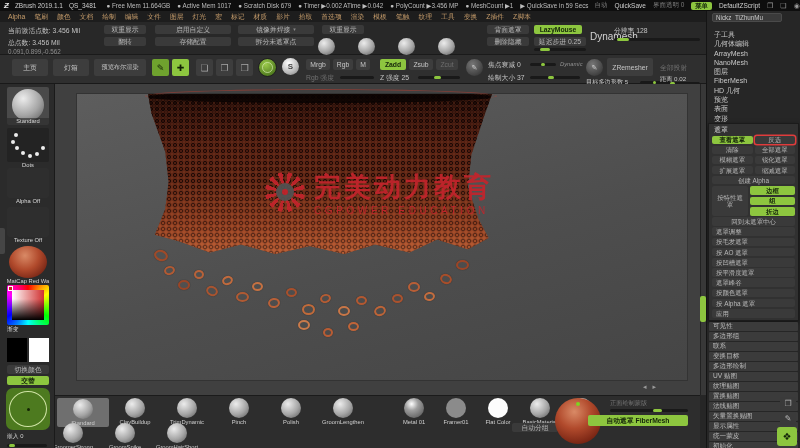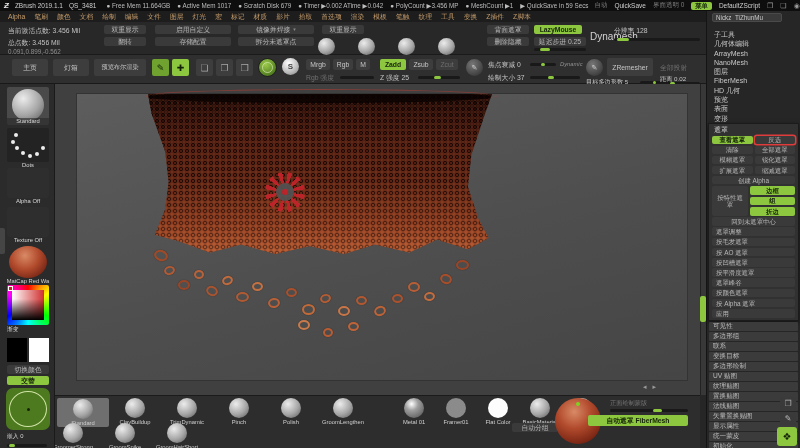--- a/index.html
+++ b/index.html
@@ -363,20 +363,24 @@
       <div class="ring" style="left:260px;top:46px;width:12px;height:10px;border-color:#b85e36;"></div>
       <div class="ring" style="left:276px;top:56px;width:11px;height:9px;transform:rotate(-10deg);border-color:#c26c3e;"></div>
       <div class="ring" style="left:292px;top:38px;width:12px;height:10px;transform:rotate(20deg);border-color:#a84e2a;"></div>
       <div class="ring" style="left:308px;top:24px;width:13px;height:10px;border-color:#9c4526;"></div>
       <div class="ring" style="left:150px;top:84px;width:12px;height:10px;border-color:#c97a4a;"></div>
       <div class="ring" style="left:200px;top:86px;width:11px;height:9px;border-color:#c06438;"></div>
       <div class="ring" style="left:175px;top:92px;width:10px;height:9px;border-color:#b85c34;"></div>
     </div>
     <div id="wm">
       <div class="wm-star"></div>
+      <div>
+        <div class="wm-t1">完美动力教育</div>
+        <div class="wm-t2">CGPOWER EDUCATION</div>
+      </div>
     </div>
     <div class="scroll-arrows">◂▸</div>
   </div>
 
   <div id="div-left-tab"></div>
   <div id="div-right"></div>
   <div id="div-right-tab"></div>
 
   <div id="right-tray">
     <div id="toolname">Nickz_TiZhunMu</div>

